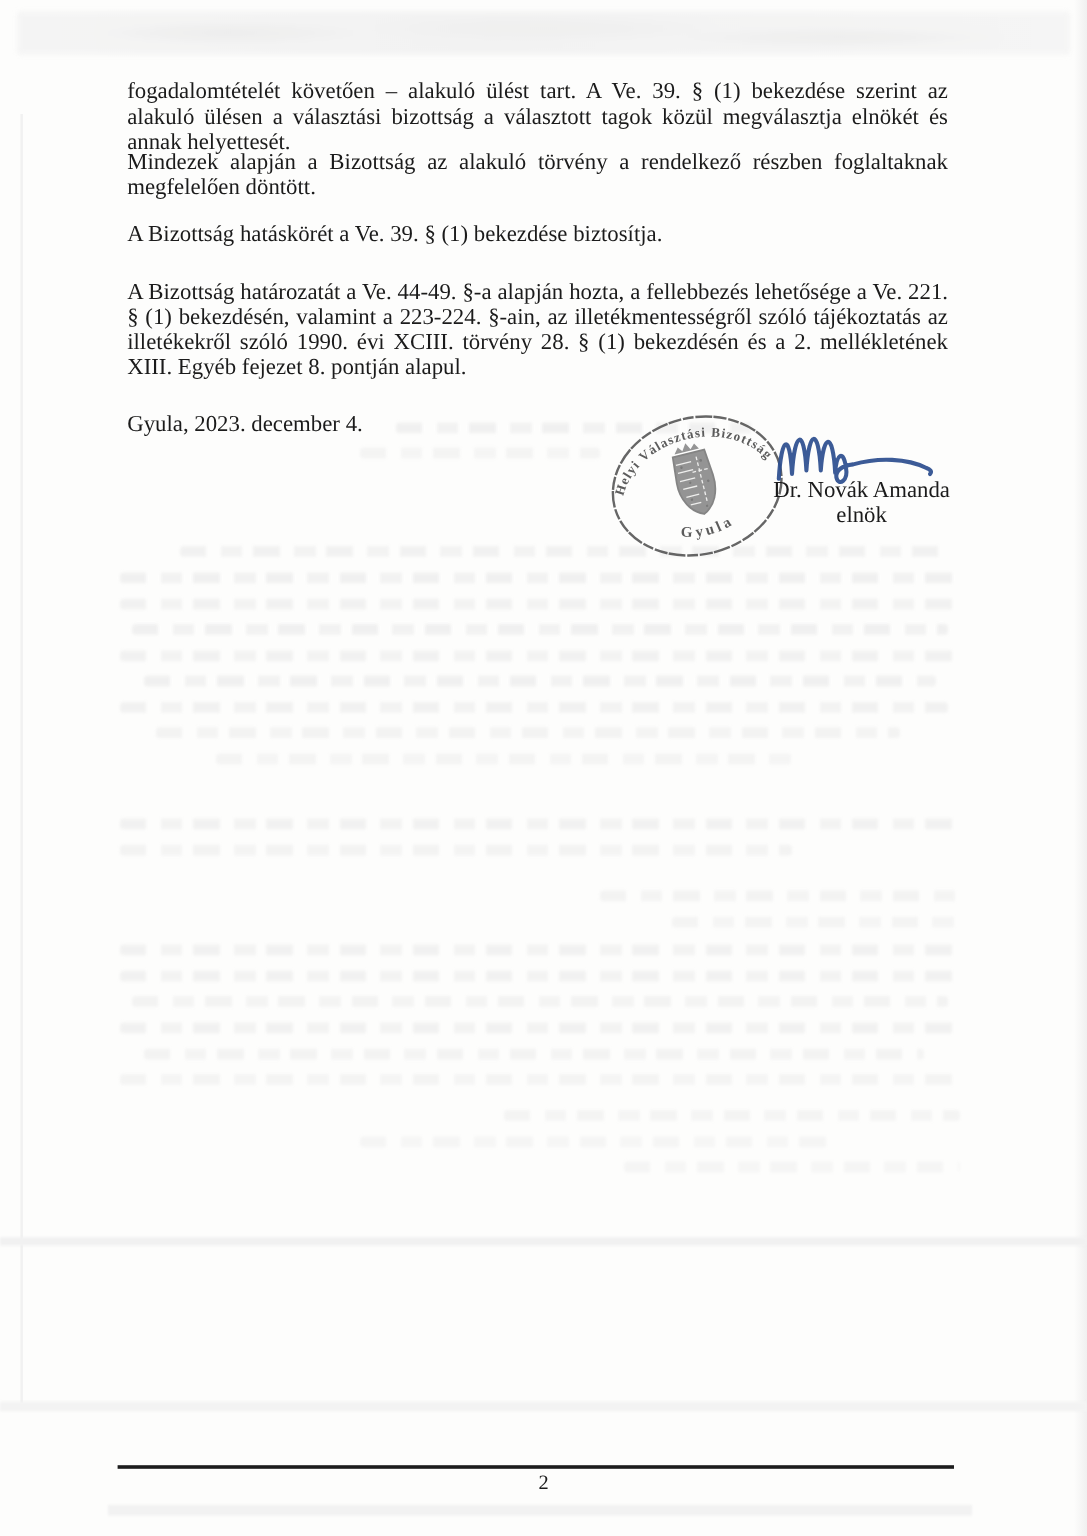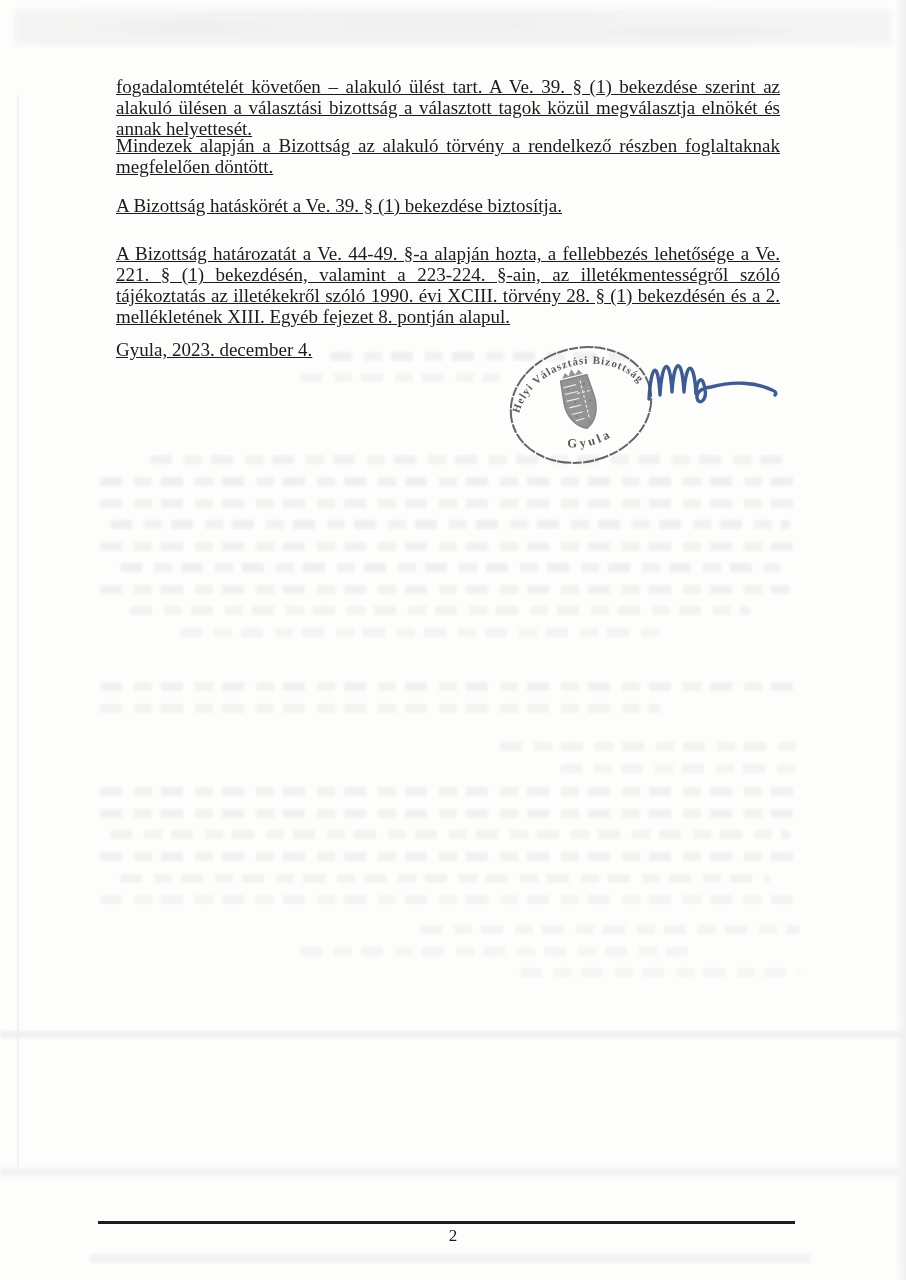--- a/index.html
+++ b/index.html
@@ -27,27 +27,27 @@
   .band-low2{left:0;top:1168px;width:906px;height:8px;background:#f3f3f3;filter:blur(1px);}
   .band-low3{left:90px;top:1254px;width:720px;height:9px;background:#f2f2f2;filter:blur(1px);}
   
   .ghost{
     position:absolute;height:9px;border-radius:3px;pointer-events:none;
     background:repeating-linear-gradient(90deg,#e7e7e7 0 22px,transparent 22px 34px,#eaeaea 34px 52px,transparent 52px 61px);
     filter:blur(1.2px);
   }
   
   .doc-text{position:absolute;left:100px;width:696px;font-size:19px;line-height:21px;}
-  .doc-text p{margin:16px;text-align:justify;text-decoration:underline;}
+  .doc-text p{margin:6px;text-align:justify;}
   .para{position:absolute;left:0;right:0;}
   .p1{top:0;}
   .p2{top:59px;}
   .p3{top:119px;}
   .p4{top:167px;}
-  .date-line{position:absolute;left:0;top:263px;text-align:left;}
+  .date-line{position:absolute;left:0;top:277px;text-align:left;}
   
   .seal{position:absolute;left:506px;top:343px;transform:rotate(-14deg);opacity:.85;}
   .signature-svg{position:absolute;left:642px;top:349px;}
   .signer{position:absolute;left:626px;top:398px;width:184px;text-align:center;font-size:19px;line-height:21px;}
   
   .footer-rule{position:absolute;left:98px;top:1221px;width:697px;height:3px;background:#1d1d1d;}
   .page-number{position:absolute;left:0;top:1226px;width:906px;text-align:center;font-size:17px;color:#1b1b1b;}
 </style>
 </head>
 <body>
@@ -133,17 +133,21 @@
     <path d="M7,50 C9,16 16,9 18,46
              C20,11 28,6 30,43
              C32,10 40,6 42,43
              C44,13 52,9 54,45
              C55,29 61,25 63,41
              C65,51 57,57 55,49
              C54,43 60,39 69,38
              C90,32 114,33 130,41 C133,42 135,44 133,46" fill="none" stroke="#2b4d8e" stroke-width="3.4" stroke-linecap="round" stroke-linejoin="round" opacity="0.92"></path>
   </svg>
 
+  <div class="signer">
+    <div>Dr. Novák Amanda</div>
+    <div>elnök</div>
+  </div>
 
   <div class="footer-rule"></div>
   <div class="page-number">2</div>
 
 </div>
 
 </body></html>

